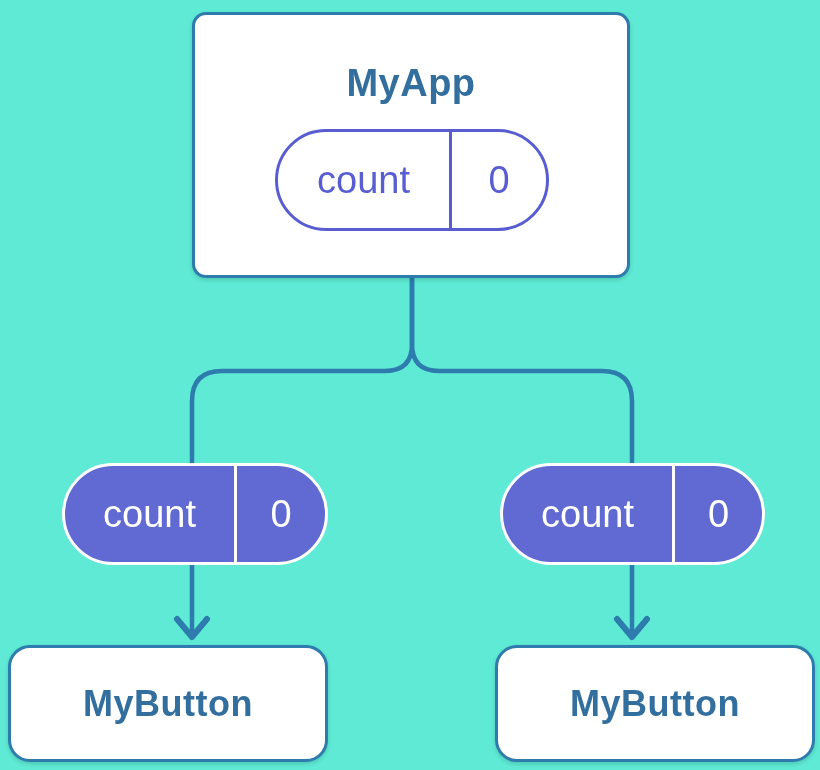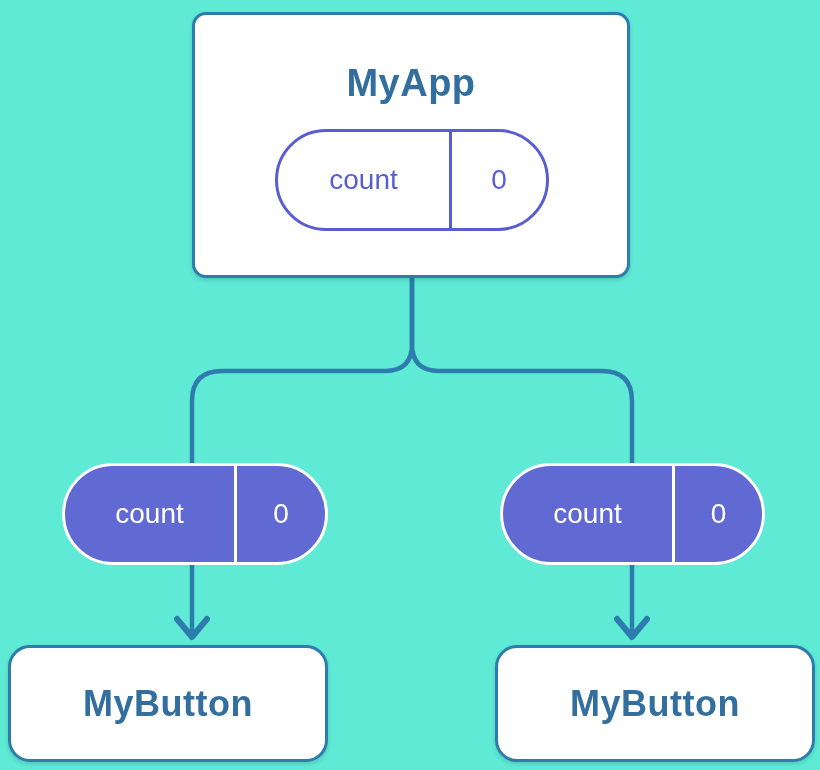--- a/index.html
+++ b/index.html
@@ -76,21 +76,21 @@
     background: #616AD3;
     border: 3px solid #FFFFFF;
     color: #FFFFFF;
   }
   .pill-solid-left  { left: 62px;  top: 463px; }
   .pill-solid-right { left: 500px; top: 463px; width: 265px; }
   .pill-seg {
     display: flex;
     align-items: center;
     justify-content: center;
-    font-size: 28px;
+    font-size: 38px;
     font-weight: 400;
   }
   .pill-seg-name { width: 171px; border-right: 3px solid #585ED2; }
   .pill-solid .pill-seg-name { width: 169px; border-right: 3px solid #FFFFFF; }
   .pill-seg-value { flex: 1; }
 </style>
 </head>
 <body>
 
 <div class="stage">

